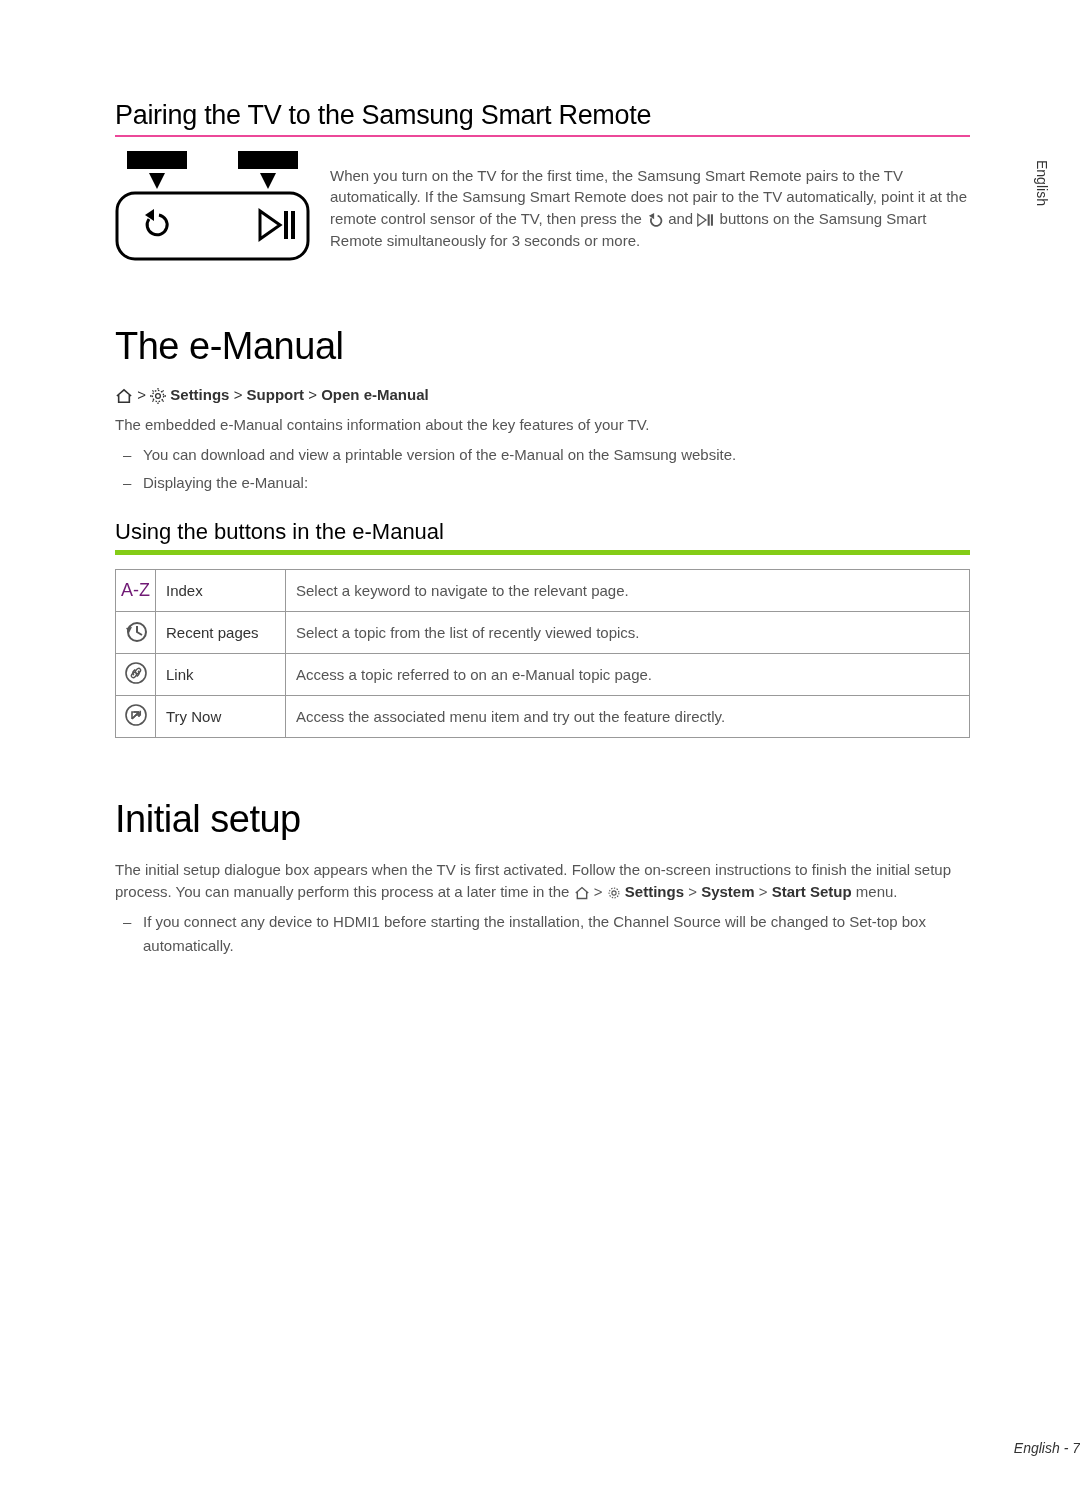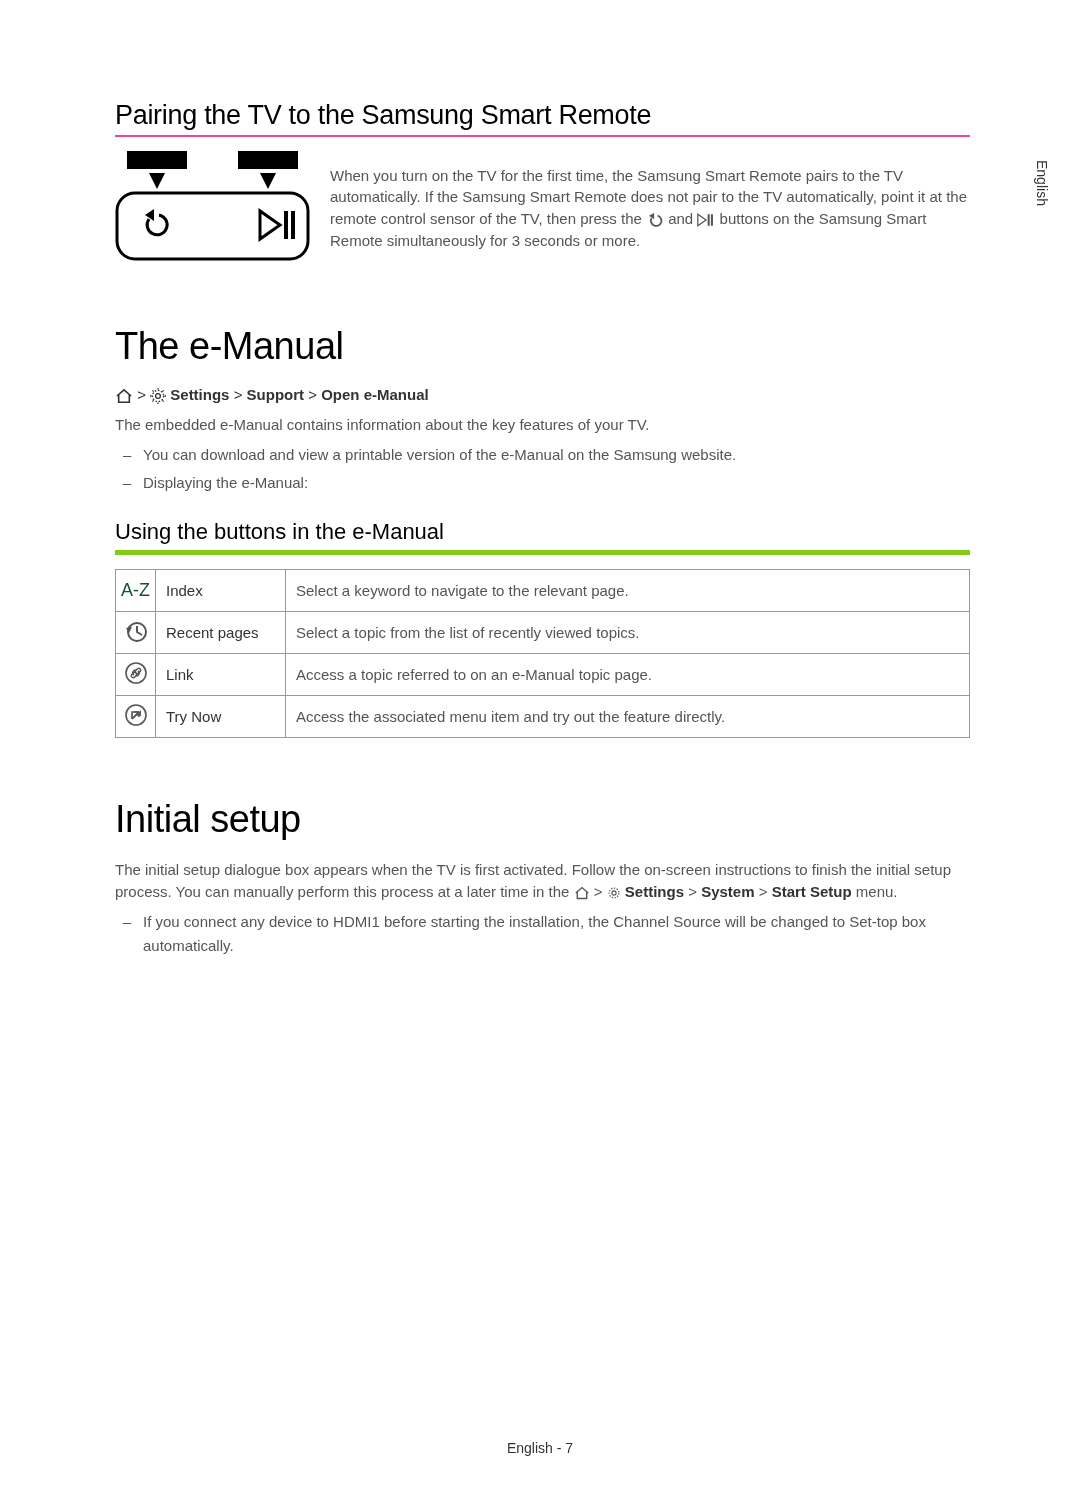--- a/index.html
+++ b/index.html
@@ -124,23 +124,24 @@
       color: #333;
     }
     .small-icon {
       display: inline-block;
     }
     .footer {
       position: absolute;
       bottom: 38px;
       left: 0;
       right: 0;
-      text-align: center;
+      text-align: right;
       font-size: 14px;
       color: #333;
+      font-style: italic;
     }
     .crumb-icon {
       display: inline-block;
       vertical-align: middle;
     }
     .strong-inline {
       font-weight: 600;
       color: #333;
     }
   </style>
@@ -214,21 +215,21 @@
     <span>Displaying the e-Manual:</span>
   </li>
 </ul>
 
 <h3 class="subsection-title">Using the buttons in the e-Manual</h3>
 
 <table class="emanual-table">
   <tbody>
   <tr>
     <td class="icon-cell">
-      <span style="font-size:18px;color:#14532d;font-weight:500">A-Z</span>
+      <span style="font-size:18px;color:#701a75;font-weight:500">A-Z</span>
     </td>
     <td class="label-cell">Index</td>
     <td>Select a keyword to navigate to the relevant page.</td>
   </tr>
   <tr>
     <td class="icon-cell">
       <svg class="small-icon" width="26" height="26" viewBox="0 0 26 26">
         <circle cx="14" cy="14" r="9" fill="none" stroke="#555" stroke-width="2"></circle>
         <path d="M14 8 V14 L19 17" fill="none" stroke="#555" stroke-width="2"></path>
         <path d="M5 14 A9 9 0 0 1 7 8" fill="none" stroke="#555" stroke-width="2"></path>

